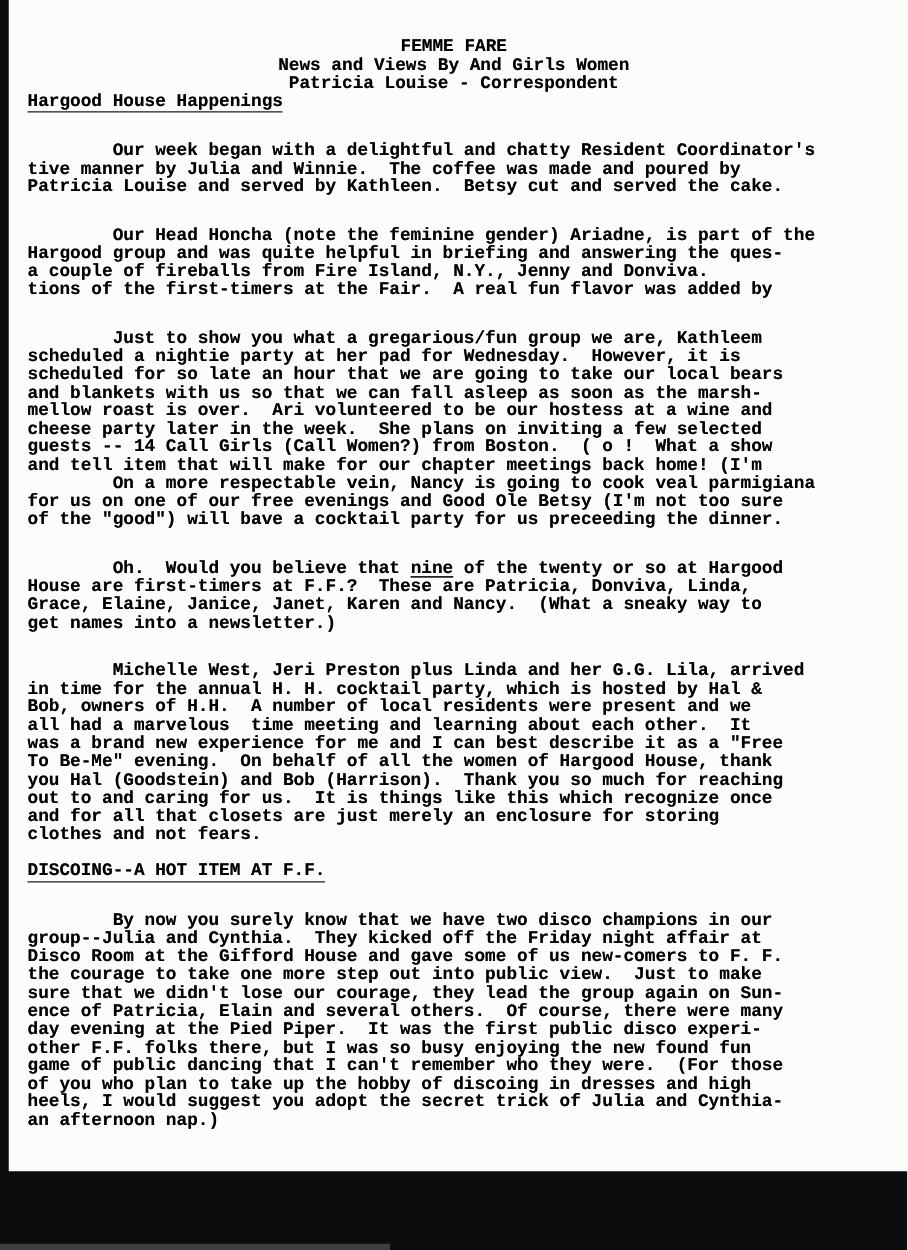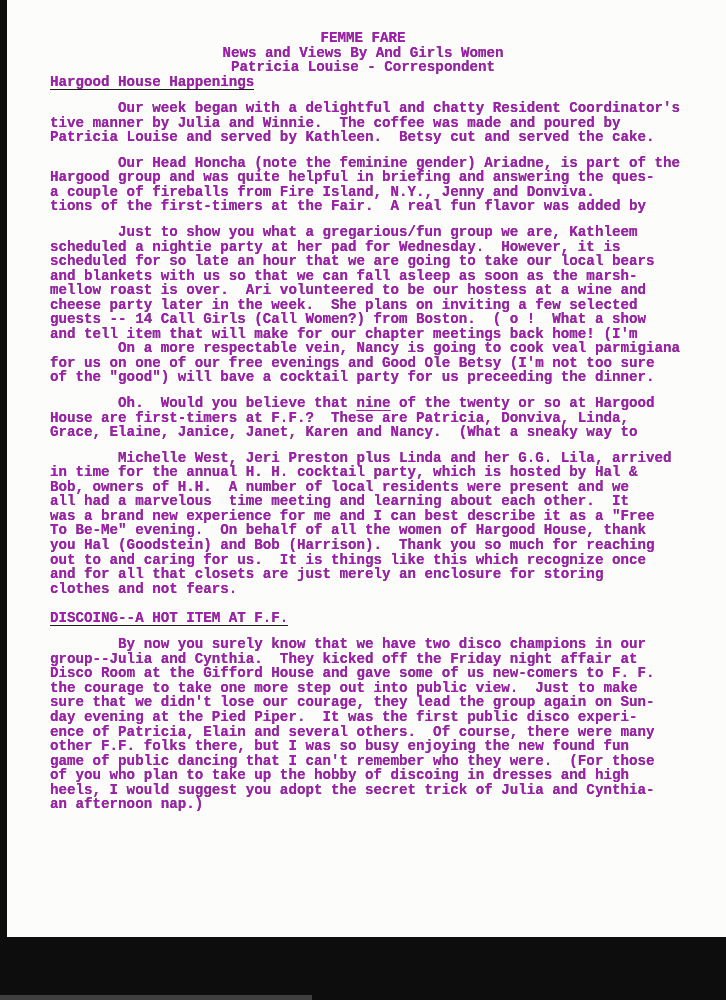--- a/index.html
+++ b/index.html
@@ -43,50 +43,50 @@
     left: 0; top: 0;
     width: 726px;
     padding-top: 31px;
     box-sizing: border-box;
   }
   .header-line {
     text-align: center;
     white-space: pre;
   }
   .sections {
-    padding-left: 50px;
+    padding-left: 22px;
   }
   .section-heading {
     white-space: pre;
   }
   .section-heading .hd {
     display: inline-block;
     border-bottom: 1.6px solid #1d1d1d;
     padding-bottom: 0px;
   }
   .para {
-    margin-top: 11px;
+    margin-top: 24px;
     font-family: Liberation Mono, monospace;
   }
   .section + .section {
     margin-top: 14.55px;
   }
   .line {
     white-space: pre;
   }
   .line u {
     text-decoration: underline;
     text-underline-offset: 2.5px;
     text-decoration-thickness: 1.4px;
   }
 </style>
 </head>
 <body>
 
-<div class="page" style="background: rgb(252, 252, 251); color: #a21caf;">
+<div class="page" style="background: rgb(252, 252, 251); color: #000000;">
   <div class="scan-edge-left" style="background: rgb(13, 13, 13);"></div>
 
   <div class="content">
     <div class="header-line">FEMME FARE</div>
     <div class="header-line">News and Views By And Girls Women</div>
     <div class="header-line">Patricia Louise - Correspondent</div>
 
     <div class="sections">
         <div class="section">
           <div class="section-heading"><span class="hd">Hargood House Happenings</span></div>
@@ -111,20 +111,21 @@
             <div class="line">guests -- 14 Call Girls (Call Women?) from Boston.  ( o !  What a show</div>
             <div class="line">and tell item that will make for our chapter meetings back home! (I'm</div>
             <div class="line">        On a more respectable vein, Nancy is going to cook veal parmigiana</div>
             <div class="line">for us on one of our free evenings and Good Ole Betsy (I'm not too sure</div>
             <div class="line">of the "good") will bave a cocktail party for us preceeding the dinner.</div>
           </div>
           <div class="para">
             <div class="line">        Oh.  Would you believe that <u>nine</u> of the twenty or so at Hargood</div>
             <div class="line">House are first-timers at F.F.?  These are Patricia, Donviva, Linda,</div>
             <div class="line">Grace, Elaine, Janice, Janet, Karen and Nancy.  (What a sneaky way to</div>
+            <div class="line">get names into a newsletter.)</div>
           </div>
           <div class="para">
             <div class="line">        Michelle West, Jeri Preston plus Linda and her G.G. Lila, arrived</div>
             <div class="line">in time for the annual H. H. cocktail party, which is hosted by Hal &amp;</div>
             <div class="line">Bob, owners of H.H.  A number of local residents were present and we</div>
             <div class="line">all had a marvelous  time meeting and learning about each other.  It</div>
             <div class="line">was a brand new experience for me and I can best describe it as a "Free</div>
             <div class="line">To Be-Me" evening.  On behalf of all the women of Hargood House, thank</div>
             <div class="line">you Hal (Goodstein) and Bob (Harrison).  Thank you so much for reaching</div>
             <div class="line">out to and caring for us.  It is things like this which recognize once</div>
@@ -133,22 +134,22 @@
           </div>
         </div>
         <div class="section">
           <div class="section-heading"><span class="hd">DISCOING--A HOT ITEM AT F.F.</span></div>
           <div class="para">
             <div class="line">        By now you surely know that we have two disco champions in our</div>
             <div class="line">group--Julia and Cynthia.  They kicked off the Friday night affair at</div>
             <div class="line">Disco Room at the Gifford House and gave some of us new-comers to F. F.</div>
             <div class="line">the courage to take one more step out into public view.  Just to make</div>
             <div class="line">sure that we didn't lose our courage, they lead the group again on Sun-</div>
+            <div class="line">ence of Patricia, Elain and several others.  Of course, there were many</div>
             <div class="line">day evening at the Pied Piper.  It was the first public disco experi-</div>
-            <div class="line">ence of Patricia, Elain and several others.  Of course, there were many</div>
             <div class="line">other F.F. folks there, but I was so busy enjoying the new found fun</div>
             <div class="line">game of public dancing that I can't remember who they were.  (For those</div>
             <div class="line">of you who plan to take up the hobby of discoing in dresses and high</div>
             <div class="line">heels, I would suggest you adopt the secret trick of Julia and Cynthia-</div>
             <div class="line">an afternoon nap.)</div>
           </div>
         </div>
       </div>
   </div>
 

